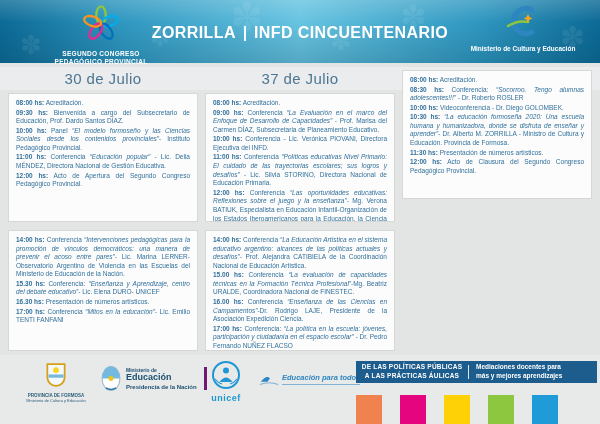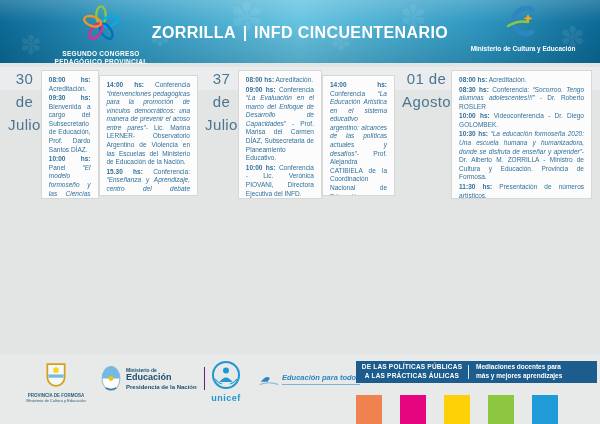--- a/index.html
+++ b/index.html
@@ -20,42 +20,42 @@
   .logo-left{position:absolute;left:40px;top:2px;width:122px;text-align:center;color:#fff;}
   .logo-left .ltxt{font-size:6.5px;font-weight:bold;line-height:1.3;letter-spacing:.3px;}
   .logo-right{position:absolute;right:8px;top:1px;width:138px;text-align:center;color:#fff;}
   .logo-right .m1{font-size:6.5px;font-weight:bold;margin-top:0;}
   .logo-right .m2{display:inline-block;font-size:4.5px;background:#0f5f94;padding:1px 5px;margin-top:1px;border-radius:1px;}
 
   
   .content{position:absolute;top:63px;left:0;width:600px;height:292px;}
   .dates-band{position:absolute;top:4px;left:0;width:600px;height:23px;background:#ebeced;}
   .grid{position:relative;display:flex;gap:7px;padding:4px 8px 0 8px;}
-  .col{flex:1 1 0;min-width:0;display:flex;flex-direction:row;}
+  .col{flex:1 1 0;min-width:0;display:flex;flex-direction:column;}
   .date-cell{height:23px;line-height:23px;text-align:center;color:#4b7691;font-size:15px;letter-spacing:.4px;}
   .box{box-sizing:border-box;background:#fcfcfc;border:1px solid #d6d7d7;padding:5px 7px;overflow:hidden;}
   .box.morning{margin-top:3px;height:129px;}
   .box.afternoon{margin-top:8px;height:121px;}
   .entry{margin:0 0 1px 0;font-size:6.5px;line-height:1.32;color:#31709b;text-align:justify;}
   .entry b{font-weight:bold;}
   .entry em{font-style:italic;}
   .links-block{box-sizing:border-box;margin-top:8px;height:121px;text-align:center;padding-top:40px;}
   .url{font-size:7.5px;font-weight:bold;color:#1c5c89;letter-spacing:.2px;}
   .fb{margin-top:3px;display:flex;justify-content:center;align-items:center;gap:3px;
       font-size:7px;font-weight:bold;color:#1c5c89;}
   .fb-icon{display:inline-block;width:9px;height:9px;line-height:9px;background:#3a6ea8;color:#fff;
       font-size:7px;font-weight:bold;text-align:center;border-radius:1px;}
 
   
   .footer{position:absolute;top:355px;left:0;width:600px;height:69px;background:#e8e9e9;}
   .formosa{position:absolute;left:12px;top:7px;width:88px;text-align:center;color:#2c5f7a;}
   .formosa .fa{font-size:4.5px;font-weight:bold;margin-top:1px;}
   .formosa .fb2{font-size:4px;}
   .nacion{position:absolute;left:100px;top:10px;display:flex;align-items:center;gap:4px;color:#1b4f72;}
-  .n-text{border-right:1px solid #701a75;padding-right:7px;text-align:left;}
+  .n-text{border-right:3px solid #701a75;padding-right:7px;text-align:left;}
   .n1{font-size:5px;font-weight:bold;} .n2{font-size:9px;font-weight:bold;line-height:1.05;}
   .n3{font-size:6px;font-weight:bold;margin-top:1px;}
   .unicef{position:absolute;left:203px;top:5px;width:46px;text-align:center;}
   .unicef .ulabel{font-size:9px;font-weight:bold;color:#1f97d4;letter-spacing:.5px;margin-top:-1px;}
   .ept{position:absolute;left:258px;top:18px;display:flex;align-items:flex-start;gap:2px;}
   .ept .etxt{font-size:7.5px;font-weight:bold;font-style:italic;color:#2e86c1;
      border-bottom:1px solid #7fb3d5;padding-bottom:2px;}
   .band{position:absolute;left:356px;top:6px;width:241px;height:22px;background:#1c5d8d;
      display:flex;align-items:center;color:#fff;}
   .band-left{flex:0 0 112px;text-align:center;font-size:6.5px;font-weight:bold;line-height:1.35;letter-spacing:.2px;}
@@ -135,21 +135,20 @@
             <p class="entry"><b class="time">12:00 hs:</b> Conferencia <em>“Las oportunidades educativas: Reflexiones sobre el juego y la enseñanza”</em>- Mg. Verona BATIUK, Especialista en Educación Infantil-Organización de los Estados Iberoamericanos para la Educación, la Ciencia y la Tecnología.</p>
           </div>
           <div class="box afternoon">
             <p class="entry"><b class="time">14:00 hs:</b> Conferencia <em>“La Educación Artística en el sistema educativo argentino: alcances de las políticas actuales y desafíos”</em>- Prof. Alejandra CATIBIELA de la Coordinación  Nacional de Educación Artística.</p>
             <p class="entry"><b class="time">15.00 hs:</b> Conferencia <em>“La evaluación de capacidades técnicas en la Formación Técnica Profesional”</em>-Mg. Beatriz URALDE, Coordinadora Nacional de FINESTEC.</p>
             <p class="entry"><b class="time">16.00 hs:</b> Conferencia <em>“Enseñanza de las Ciencias en Campamentos”</em>-Dr. Rodrigo LAJE, Presidente de la Asociación Expedición Ciencia.</p>
             <p class="entry"><b class="time">17:00 hs:</b> Conferencia: <em>“La política en la escuela: jóvenes, participación y ciudadanía en el espacio escolar”</em> - Dr. Pedro Fernando NUÑEZ FLACSO</p>
           </div>
         </div>
         <div class="col">
-          <div class="date-cell">01 de Agosto</div>
           <div class="box morning">
             <p class="entry"><b class="time">08:00 hs:</b> Acreditación.</p>
             <p class="entry"><b class="time">08:30 hs:</b> Conferencia: <em>“Socorroo. Tengo alumnas adolescentes!!!”</em> - Dr. Roberto ROSLER</p>
             <p class="entry"><b class="time">10:00 hs:</b> Videoconferencia - Dr. Diego GOLOMBEK.</p>
             <p class="entry"><b class="time">10:30 hs:</b> <em>“La educación formoseña 2020: Una escuela humana y humanizadora, donde se disfruta de enseñar y aprender”</em>- Dr. Alberto M. ZORRILLA - Ministro de Cultura y Educación. Provincia de Formosa.</p>
             <p class="entry"><b class="time">11:30 hs:</b> Presentación de números artísticos.</p>
             <p class="entry"><b class="time">12:00 hs:</b> Acto de Clausura del Segundo Congreso Pedagógico Provincial.</p>
           </div>
         </div>
       </div>

